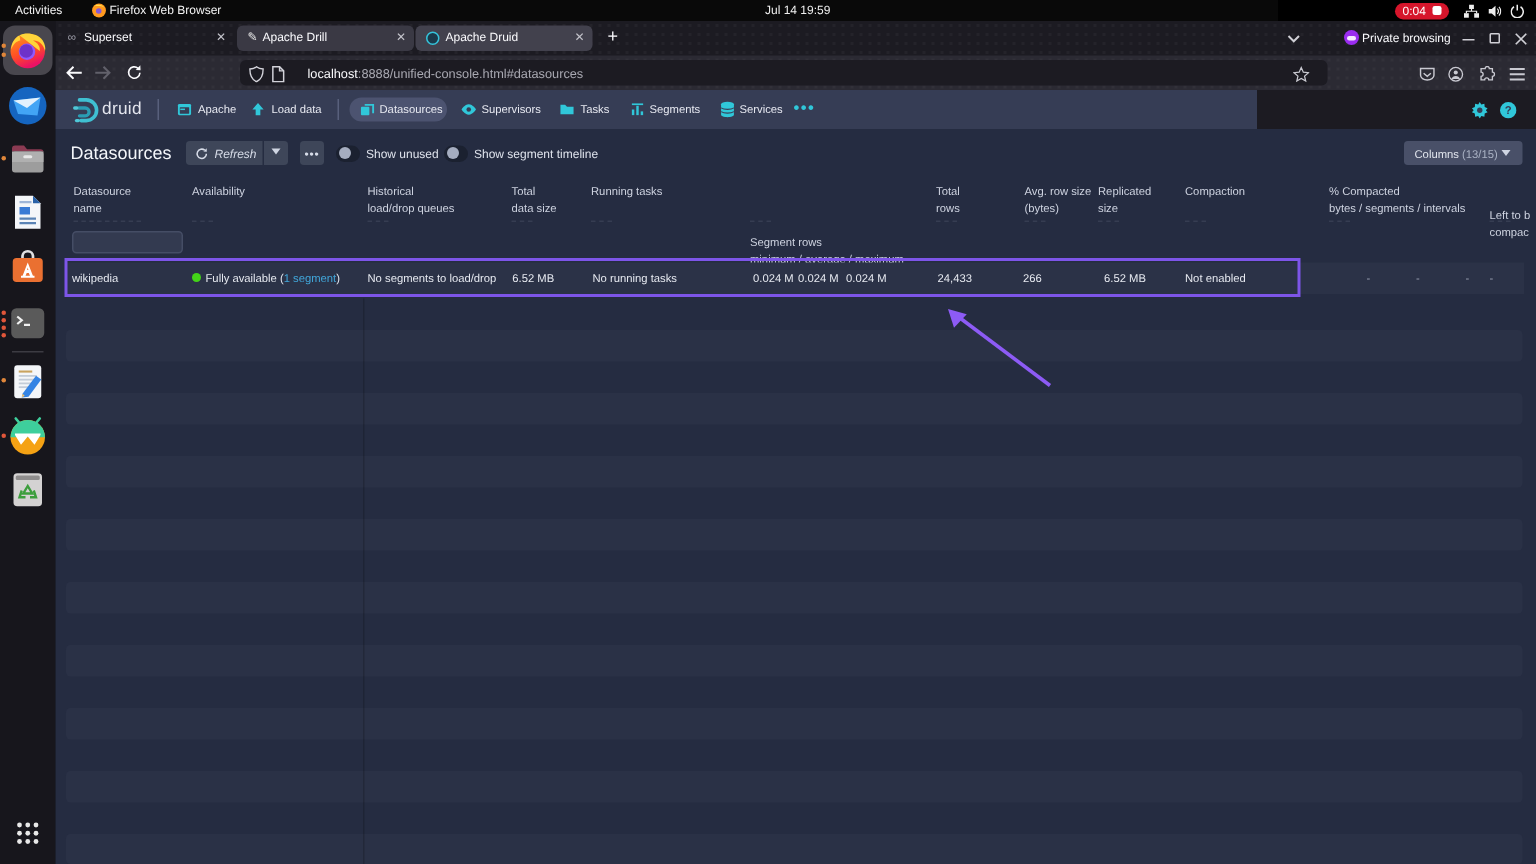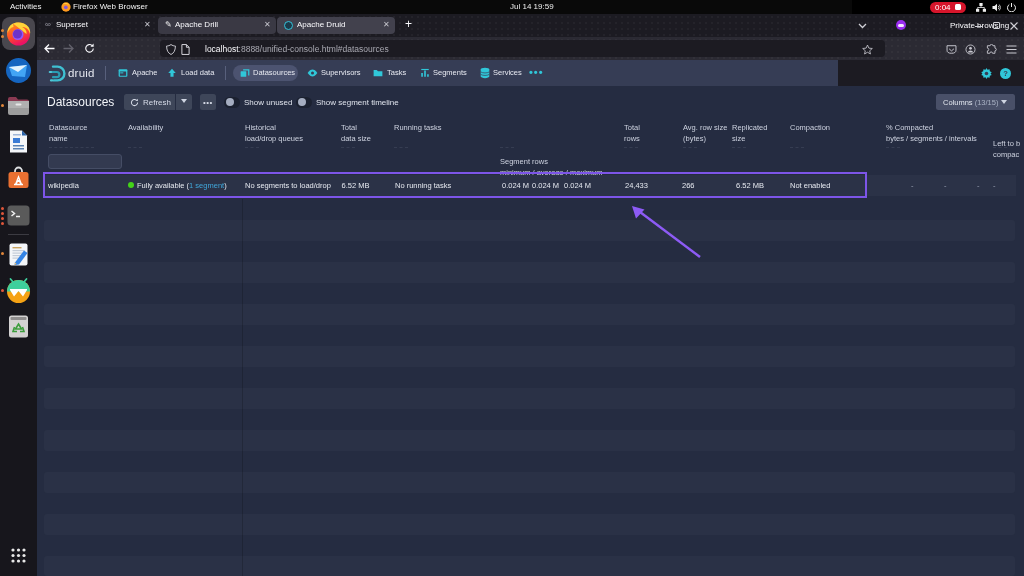--- a/index.html
+++ b/index.html
@@ -185,21 +185,21 @@
         <span style="position:absolute;left:7px;top:4px;width:9px;height:9px;border-radius:50%;background:#1b3a4a;border:1.5px solid #35c3da;"></span>
         <span style="position:absolute;left:20px;top:3px;">Apache Druid</span>
         <span style="position:absolute;left:106px;top:3px;color:#c5c5cc;">✕</span>
       </div>
       <span style="position:absolute;left:368px;top:3px;color:#fbfbfe;font-size:12px;">+</span>
       <svg style="position:absolute;left:821px;top:9px;" width="9" height="6" viewBox="0 0 9 6">
           <path d="M1 1 L4.5 4.5 L8 1" stroke="#d0d0d6" stroke-width="1.3" fill="none"></path>
         </svg>
       <span style="position:absolute;left:859px;top:6px;width:10px;height:10px;border-radius:50%;background:#9a2cf0;"></span>
       <span style="position:absolute;left:861px;top:9.5px;width:6px;height:3px;border-radius:1.5px;background:#f5e9ff;"></span>
-      <span style="position:absolute;left:913px;top:6.5px;color:#fbfbfe;font-size:8px;">Private browsing</span>
+      <span style="position:absolute;left:871px;top:6.5px;color:#fbfbfe;font-size:8px;">Private browsing</span>
       <span style="position:absolute;left:938px;top:12px;width:8px;height:1.2px;background:#d0d0d6;"></span>
       <span style="position:absolute;left:956px;top:8px;width:7px;height:7px;border:1.2px solid #d0d0d6;border-radius:1px;"></span>
       <svg style="position:absolute;left:973px;top:8px;" width="8" height="8" viewBox="0 0 8 8">
           <path d="M0.5 0.5 L7.5 7.5 M7.5 0.5 L0.5 7.5" stroke="#d0d0d6" stroke-width="1.1"></path>
         </svg>
     </div>
     <div id="toolbar">
       <svg class="abs" style="left:7px;top:7px;" width="11" height="9" viewBox="0 0 11 9">
           <path d="M5 0.5 L1 4.5 L5 8.5 M1.2 4.5 H10.5" stroke="#fbfbfe" stroke-width="1.3" fill="none"></path>
         </svg>
@@ -308,21 +308,21 @@
         </svg>
     </div>
     <div id="content">
 
       <span class="abs" style="left:10px;top:9px;font-size:12px;color:#f3f5f9;">Datasources</span>
       <div class="abs" style="left:87px;top:8px;width:51px;height:16px;background:#3e4659;border-radius:2.5px 0 0 2.5px;">
         <svg class="abs" style="left:6px;top:3.5px;" width="9" height="9" viewBox="0 0 16 16">
             <path d="M13.5 8 a5.5 5.5 0 1 1 -2 -4.2" fill="none" stroke="#d7dce8" stroke-width="1.8"></path>
             <path d="M13.8 1.5 L14 5.5 L10 5.3 Z" fill="#d7dce8"></path>
           </svg>
-        <span class="abs" style="left:19px;top:3.5px;font-size:8px;color:#d7dce8;">Refresh</span>
+        <span class="abs" style="left:19px;top:3.5px;font-size:8px;color:#d7dce8;font-style:italic;">Refresh</span>
       </div>
       <div class="abs" style="left:139px;top:8px;width:16px;height:16px;background:#3e4659;border-radius:0 2.5px 2.5px 0;">
         <span class="abs" style="left:4.5px;top:5px;width:0;height:0;border-left:3.5px solid transparent;border-right:3.5px solid transparent;border-top:4px solid #cfd5e2;"></span>
       </div>
       <div class="abs" style="left:163px;top:8px;width:16px;height:16px;background:#3e4659;border-radius:2.5px;color:#d7dce8;font-size:8px;letter-spacing:0.5px;">
           <span class="abs" style="left:3px;top:4px;">•••</span>
         </div>
       <div class="abs" style="left:187px;top:10.5px;width:16px;height:11px;background:#1b2130;border-radius:6px;">
           <span class="abs" style="left:1.5px;top:1.5px;width:8px;height:8px;background:#a5adc0;border-radius:50%;"></span>
         </div>

